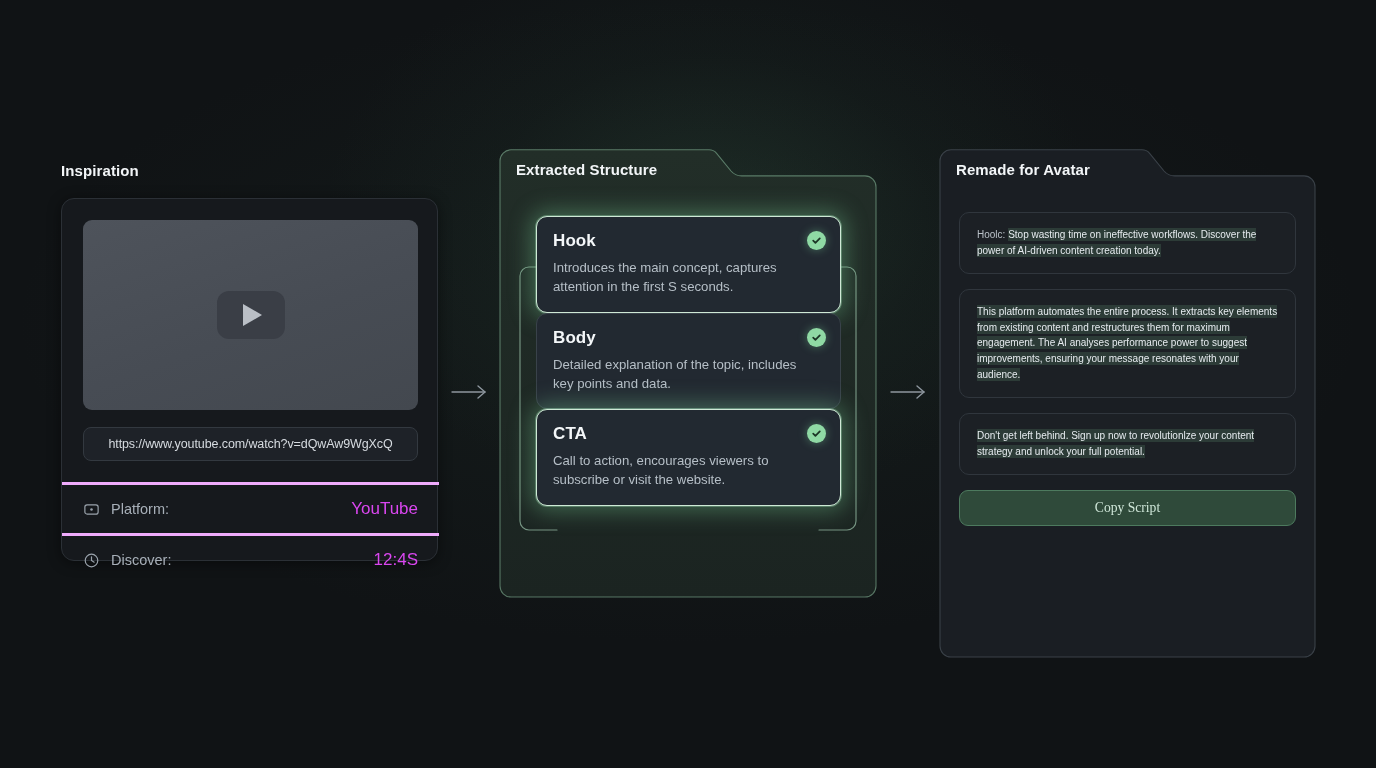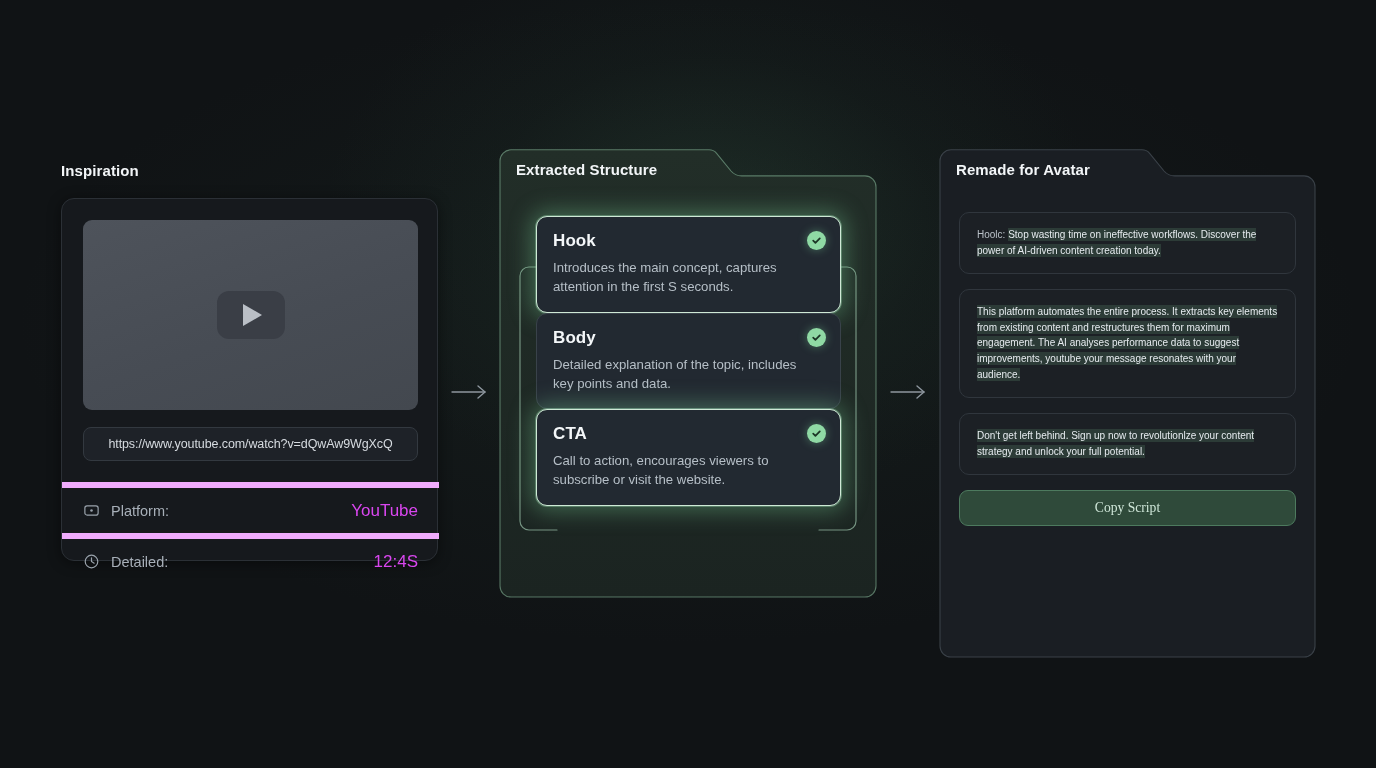--- a/index.html
+++ b/index.html
@@ -112,21 +112,21 @@
   }
 
   .meta-row {
     position: absolute;
     left: 0;
     width: 377px;
     height: 51px;
     display: flex;
     align-items: center;
     padding: 11px 21px;
-    border-top: 6px solid #f0abfc;
+    border-top: 3px solid #f0abfc;
   }
   #meta-platform { top: 283px; }
   #meta-duration { top: 334px; }
 
   .meta-icon {
     width: 17px; height: 17px;
     margin-right: 11px;
     flex: 0 0 auto;
     color: #9aa3ac;
   }
@@ -297,21 +297,21 @@
         <span class="meta-value">YouTube</span>
       </div>
 
       <div class="meta-row" id="meta-duration">
         <span class="meta-icon">
           <svg viewBox="0 0 20 20" fill="none" stroke="currentColor" stroke-width="1.4">
             <circle cx="10" cy="10" r="7.4"></circle>
             <path d="M10 5.6V10l3.1 2" stroke-linecap="round"></path>
           </svg>
         </span>
-        <span class="meta-label">Detailed:</span>
+        <span class="meta-label">Discover:</span>
         <span class="meta-value">12:4S</span>
       </div>
 
     </div>
   </section>
 
   <div class="arrow" id="arrow-1">
     <svg viewBox="0 0 40 20" fill="none" stroke="currentColor" stroke-width="1.4">
       <path d="M2 10h33" stroke-linecap="round"></path>
       <path d="M28 4l7 6-7 6" stroke-linecap="round" stroke-linejoin="round"></path>
@@ -408,21 +408,21 @@
 
       <div class="r-block">
         <p class="r-text">
           <span class="plain">Hoolc:</span>
           <span class="hl">Stop wasting time on ineffective workflows. Discover the power of AI-driven content creation today.</span>
         </p>
       </div>
 
       <div class="r-block">
         <p class="r-text">
-          <span class="hl">This platform automates the entire process. It extracts key elements from existing content and restructures them for maximum engagement. The AI analyses performance data to suggest improvements, youtube your message resonates with your audience.</span>
+          <span class="hl">This platform automates the entire process. It extracts key elements from existing content and restructures them for maximum engagement. The AI analyses performance power to suggest improvements, ensuring your message resonates with your audience.</span>
         </p>
       </div>
 
       <div class="r-block">
         <p class="r-text">
           <span class="hl">Don't get left behind. Sign up now to revolutionlze your content strategy and unlock your full potential.</span>
         </p>
       </div>
 
       <button class="copy-btn">Copy Script</button>

